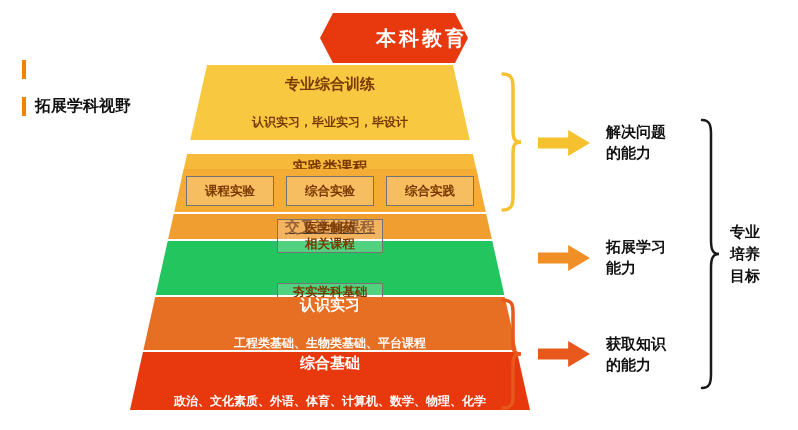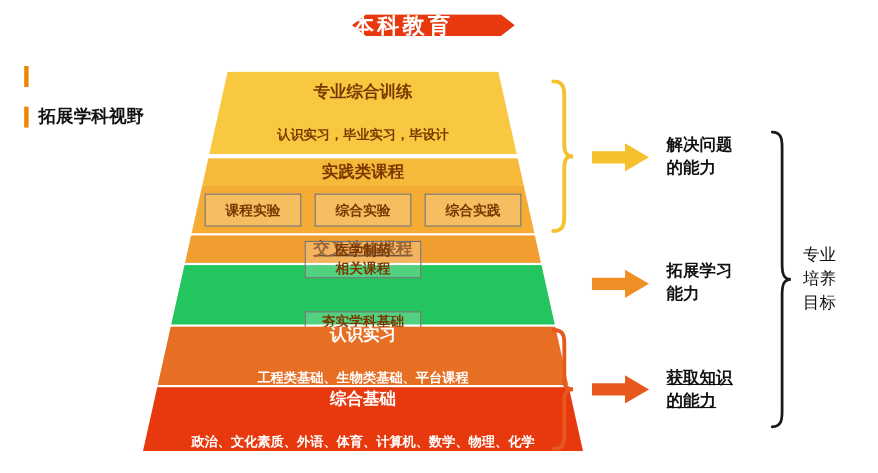--- a/index.html
+++ b/index.html
@@ -2,41 +2,41 @@
 <html><head>
 <meta charset="utf-8">
 <style>
   html,body{margin:0;padding:0;background:#ffffff;}
   .canvas{
     position:relative;width:798px;height:430px;background:#ffffff;overflow:hidden;
     font-family:"Liberation Sans","DejaVu Sans",sans-serif;
   }
   
   .banner{
-    position:absolute;left:320px;top:13px;width:148px;height:20px;background:#E8380D;
+    position:absolute;left:320px;top:13px;width:148px;height:50px;background:#E8380D;
     clip-path:polygon(13px 0,135px 0,148px 50%,135px 100%,13px 100%,0 50%);
-    display:flex;align-items:center;justify-content:flex-start;
+    display:flex;align-items:center;justify-content:flex-end;
     color:#ffffff;font-size:20px;font-weight:bold;letter-spacing:3px;
   }
   
   .goals{position:absolute;left:22px;top:58px;}
   .goal-item{display:flex;align-items:center;gap:9px;margin-bottom:15px;height:22px;}
   .goal-bar{width:4px;height:19px;background:#F08300;flex:0 0 auto;}
   .goal-text{font-size:16px;font-weight:bold;color:#111111;}
   
   .pyramid{
     position:absolute;left:130px;top:65px;width:400px;height:345px;
     clip-path:polygon(77px 0px,323px 0px,400px 345px,0px 345px);
   }
   .sec{
     position:absolute;left:0;right:0;display:flex;flex-direction:column;
     align-items:center;justify-content:center;text-align:center;
   }
   .sec1{top:0;height:75px;background:#F8C840;}
-  .sec2{top:79px;height:25px;background:#F6B93A;}
+  .sec2{top:89px;height:25px;background:#F6B93A;}
   .sec3{top:104px;height:43px;background:#F4AC35;flex-direction:row;gap:12px;}
   .sec4{top:149px;height:25px;background:#F19E31;text-decoration:underline;}
   .sec5{top:176px;height:54px;background:#22c55e;flex-direction:column;gap:30px;}
   .sec6{top:232px;height:53px;background:#E76F24;}
   .sec7{top:287px;height:58px;background:#E8380D;}
   .sec-title{font-size:15px;font-weight:bold;color:#7A3800;line-height:18px;}
   .sec-sub{font-size:12px;font-weight:bold;color:#7A3800;margin-top:22px;line-height:15px;}
   .light .sec-title,.light .sec-sub{color:#ffffff;}
   .box{
     background:rgba(255,255,255,0.22);border:1px solid #737373;color:#7A3800;
@@ -59,24 +59,24 @@
   .arrow1{left:538px;top:129px;background:#F6C12F;}
   .arrow2{left:538px;top:244px;background:#EF8F26;}
   .arrow3{left:538px;top:340px;background:#E8581D;}
   
   .outcome{
     position:absolute;font-size:15px;font-weight:bold;color:#111111;
     line-height:21px;white-space:pre-line;
   }
   .outcome1{left:606px;top:121px;}
   .outcome2{left:606px;top:236px;}
-  .outcome3{left:606px;top:333px;text-decoration:underline;}
+  .outcome3{left:606px;top:333px;}
   
   .goal-label{
-    position:absolute;left:730px;top:221px;font-size:15px;font-weight:normal;
+    position:absolute;left:730px;top:221px;font-size:15px;font-weight:bold;
     color:#111111;line-height:22px;white-space:pre-line;text-align:center;
   }
 </style>
 </head>
 <body>
 
 <div class="canvas">
 
   <div class="banner">
     <span>本科教育</span>

